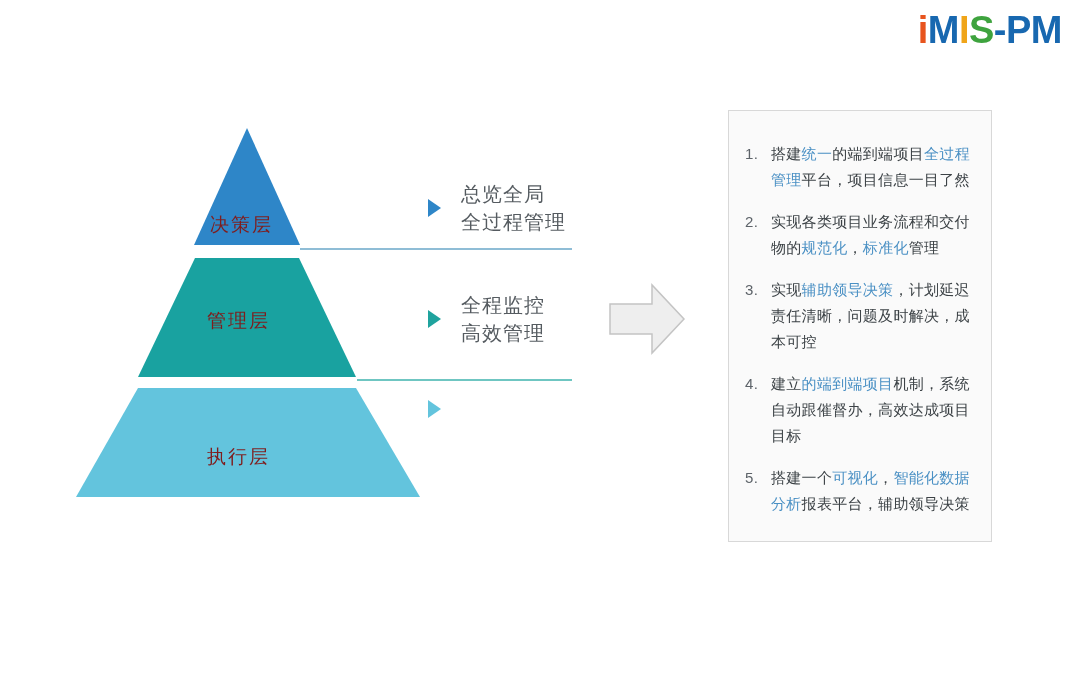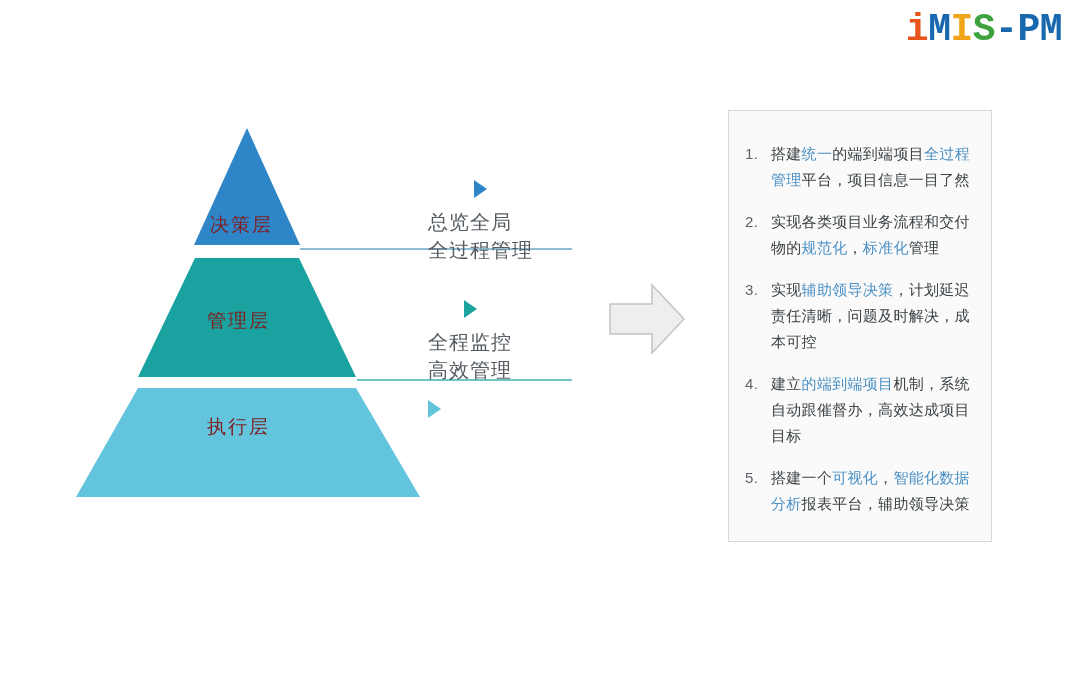--- a/index.html
+++ b/index.html
@@ -15,21 +15,21 @@
 
   
   #brand-logo {
     position: absolute;
     top: 8px;
     right: 18px;
     font-size: 38px;
     font-weight: bold;
     letter-spacing: -0.5px;
     line-height: 44px;
-    font-family: Liberation Mono, monospace;
+    font-family: Liberation Sans, sans-serif;
     white-space: nowrap;
   }
   #brand-logo .lg { display: inline-block; }
   .logo-i  { color: #e8541e; }
   .logo-m  { color: #1868b0; }
   .logo-i2 { color: #f0a519; }
   .logo-s  { color: #3ea33e; }
   .logo-pm { color: #1868b0; }
 
   
@@ -45,49 +45,48 @@
   .layer-caption {
     position: absolute;
     color: #7f1d1d;
     font-size: 19px;
     letter-spacing: 2px;
     white-space: nowrap;
     font-family: "Liberation Sans", "DejaVu Sans", sans-serif;
   }
   #caption-decision { left: 150px; top: 102px; }
   #caption-manage   { left: 147px; top: 198px; }
-  #caption-execute  { left: 147px; top: 304px; text-align: center; }
+  #caption-execute  { left: 147px; top: 334px; text-align: center; }
 
   
   .side-label {
     position: absolute;
     display: flex;
     align-items: center;
-    gap: 10px;
-    flex-direction: column;
+    gap: 20px;
   }
   .tri-bullet {
     width: 0; height: 0;
     border-top: 9px solid transparent;
     border-bottom: 9px solid transparent;
     border-left: 13px solid #2e86c8;
   }
   .tri-decision { border-left-color: #2e86c8; }
   .tri-manage   { border-left-color: #1fa39e; }
   .tri-execute  { border-left-color: #63c4dd; }
 
   .label-text {
     color: #555b60;
     font-size: 20px;
     line-height: 28px;
     letter-spacing: 1px;
     white-space: nowrap;
   }
   #side-label-decision { left: 368px; top: 70px; }
-  #side-label-manage   { left: 368px; top: 190px; }
+  #side-label-manage   { left: 368px; top: 181px; }
   #side-label-execute  { left: 368px; top: 290px; }
 
   
   #flow-arrow {
     position: absolute;
     left: 608px;
     top: 282px;
     width: 78px;
     height: 74px;
   }

